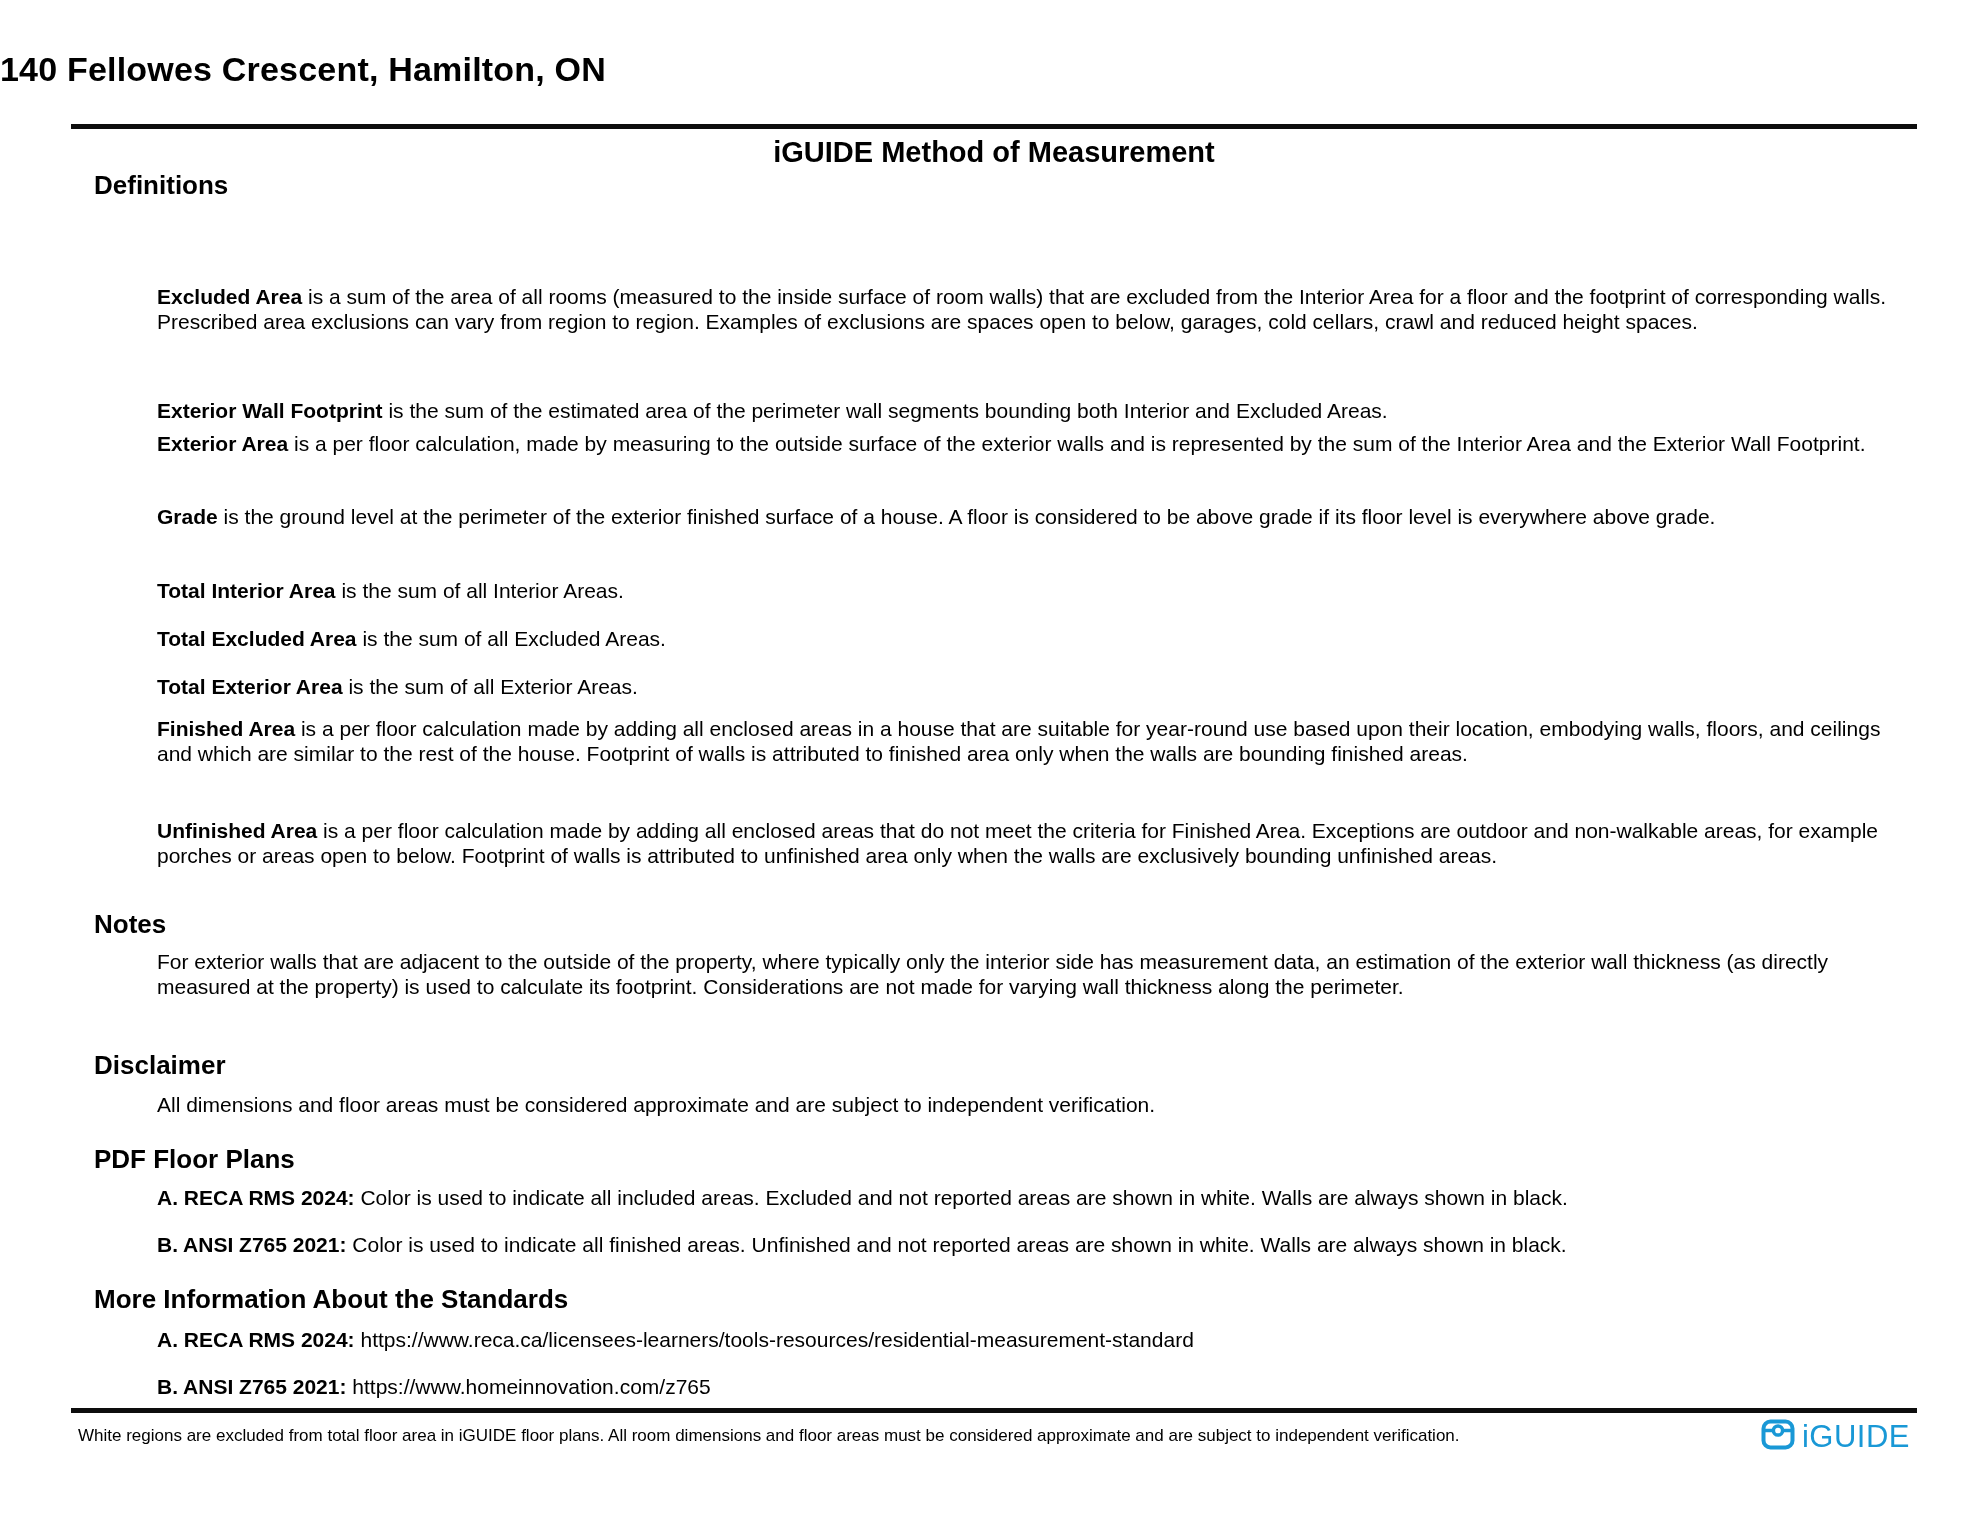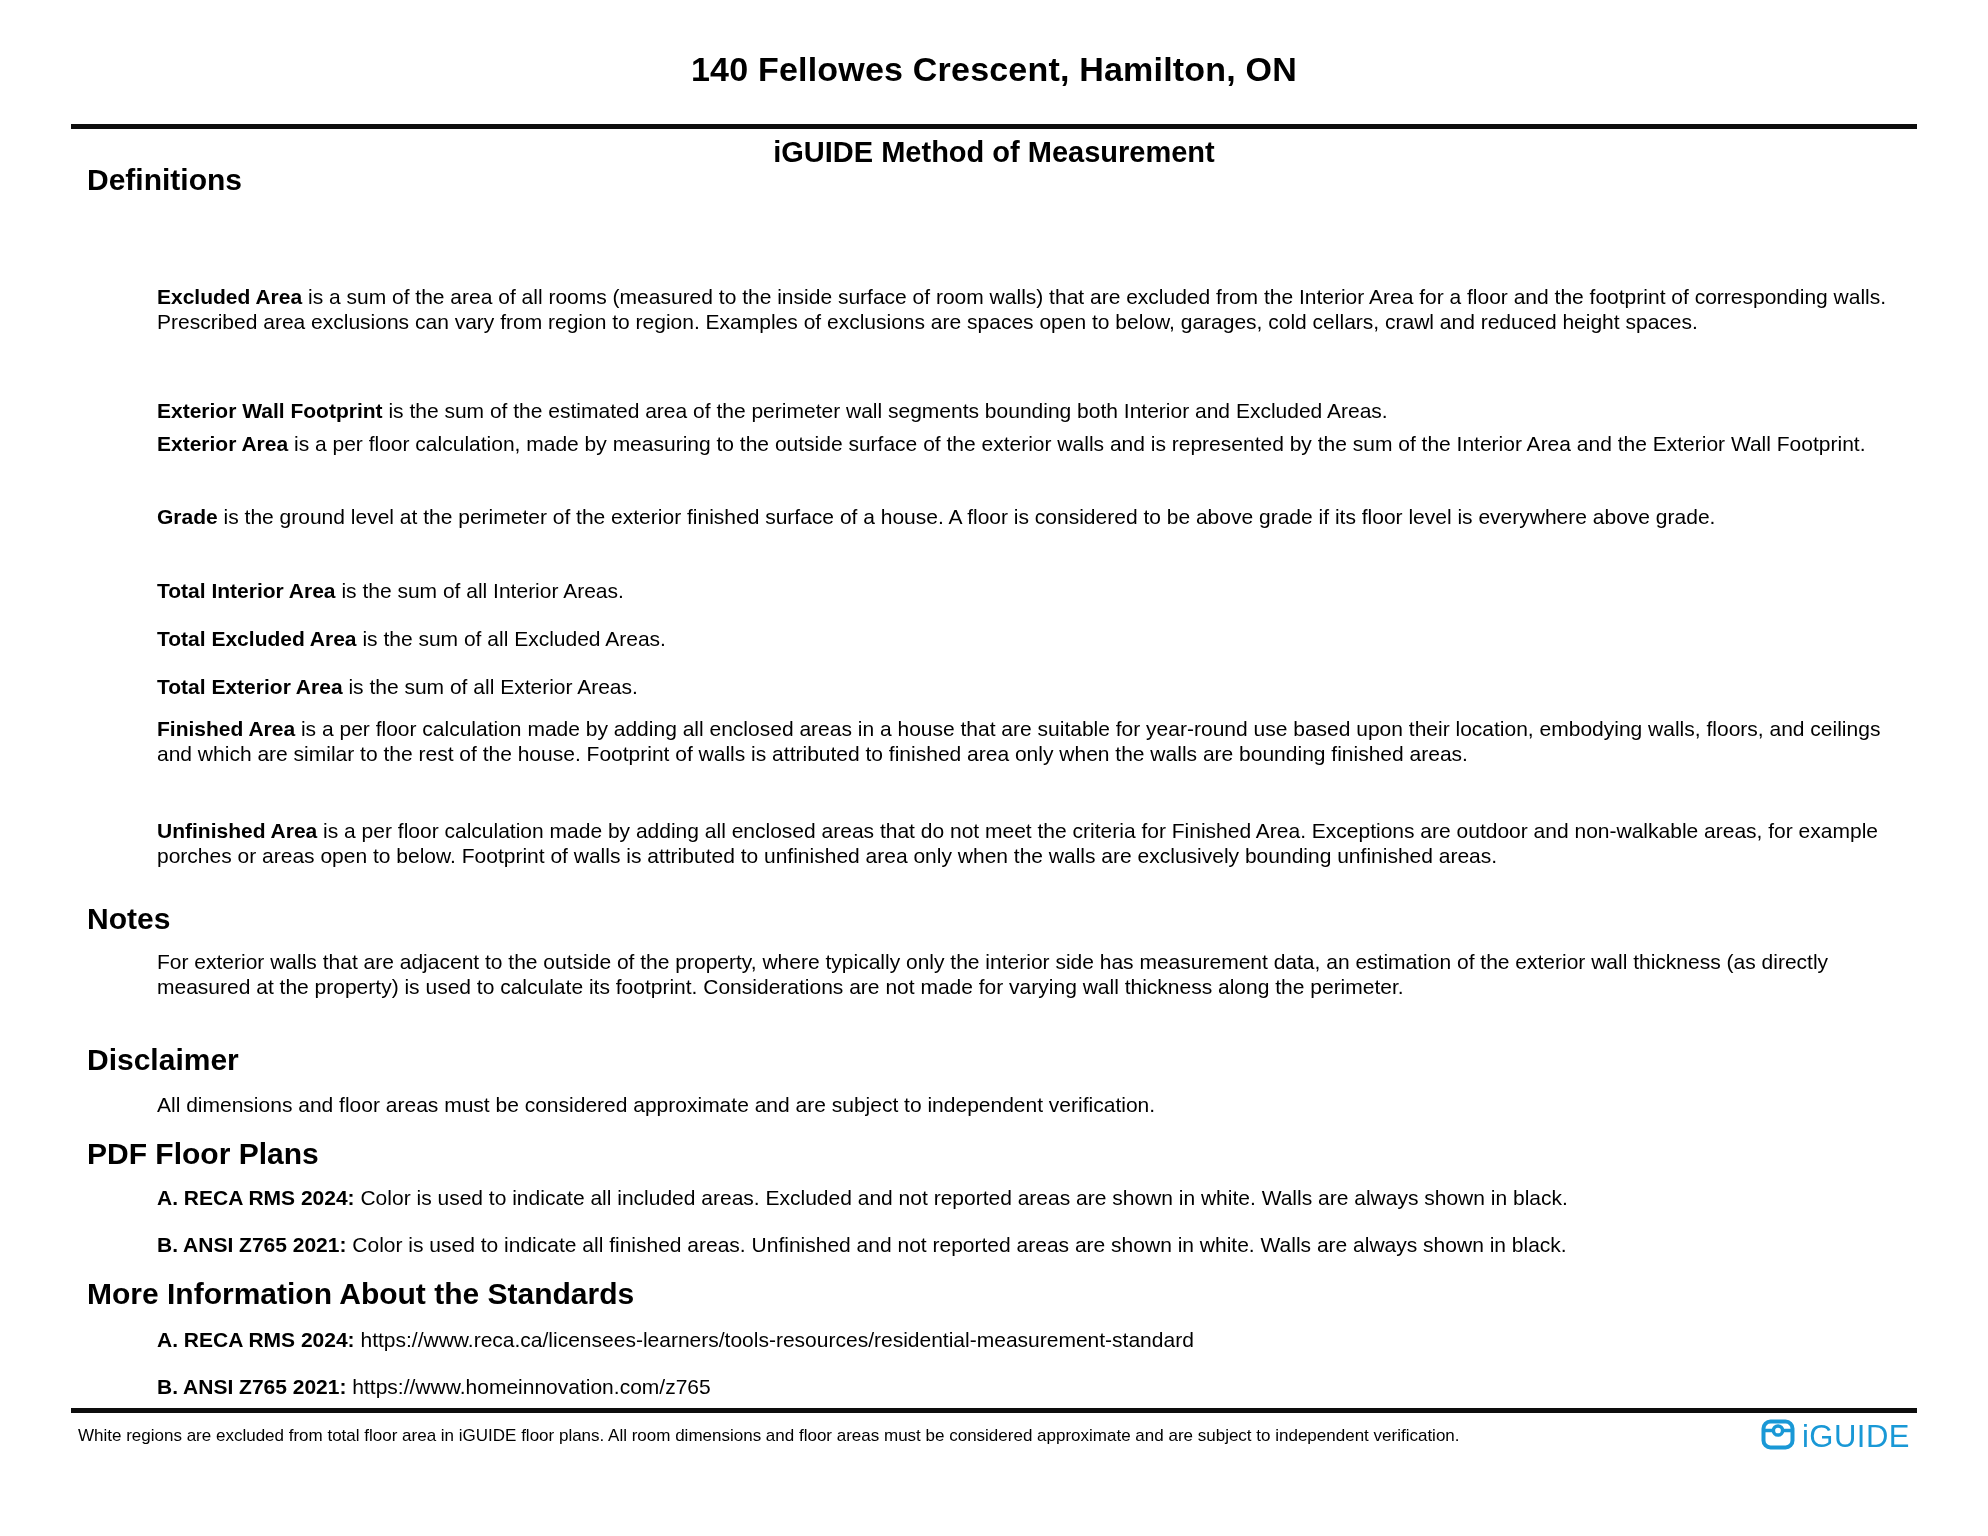--- a/index.html
+++ b/index.html
@@ -9,21 +9,20 @@
     height: 1536px;
     background: #ffffff;
     color: #000000;
     font-family: "Liberation Sans", sans-serif;
     overflow: hidden;
   }
   .page-title {
     position: absolute;
     top: 50px; left: 0;
     width: 100%;
-    text-align: center;
     font-size: 34px;
     font-weight: bold;
     letter-spacing: 0.2px;
   }
   .rule {
     position: absolute;
     left: 71px;
     width: 1846px;
     height: 5px;
     background: #0d0d0d;
@@ -34,22 +33,22 @@
     position: absolute;
     top: 136px; left: 0;
     width: 100%;
     text-align: center;
     font-size: 29px;
     font-weight: bold;
   }
   .section-heading {
     position: absolute;
     left: 86px;
-    margin: 1px;
-    font-size: 30px;
+    margin: 8px;
+    font-size: 26px;
     font-weight: bold;
   }
   .para {
     position: absolute;
     left: 157px;
     width: 1758px;
     margin: 0;
     font-size: 21px;
     line-height: 25px;
   }

